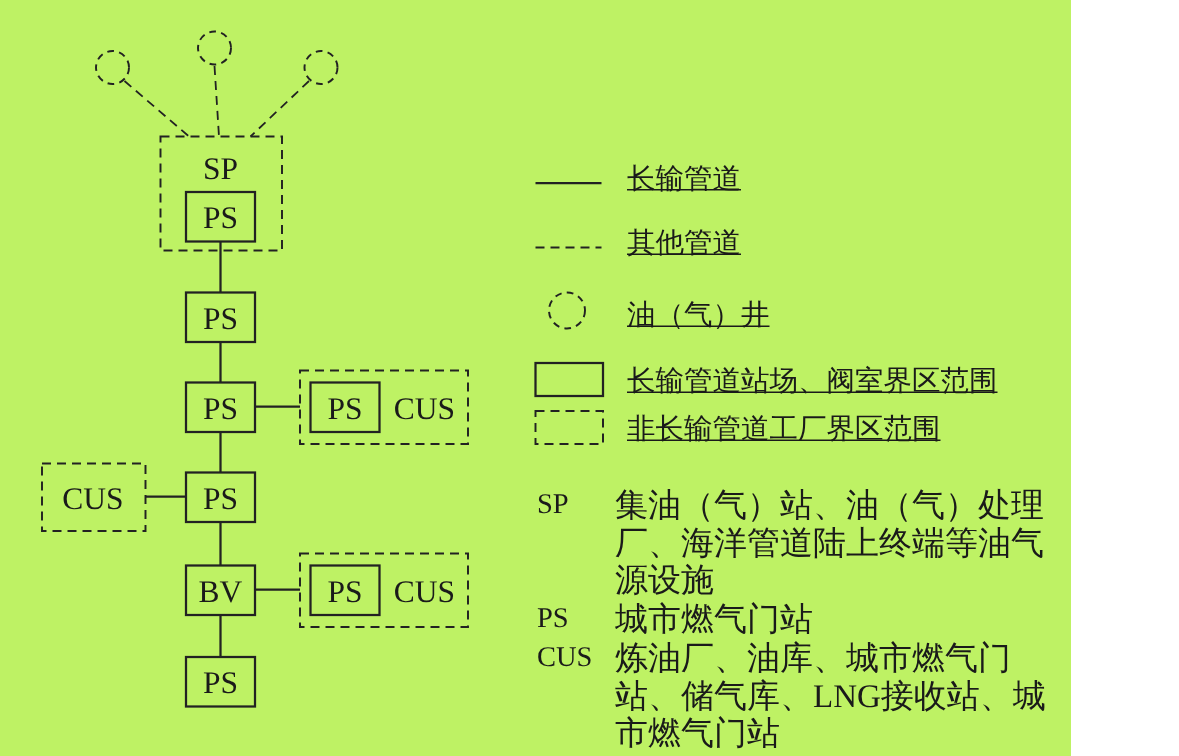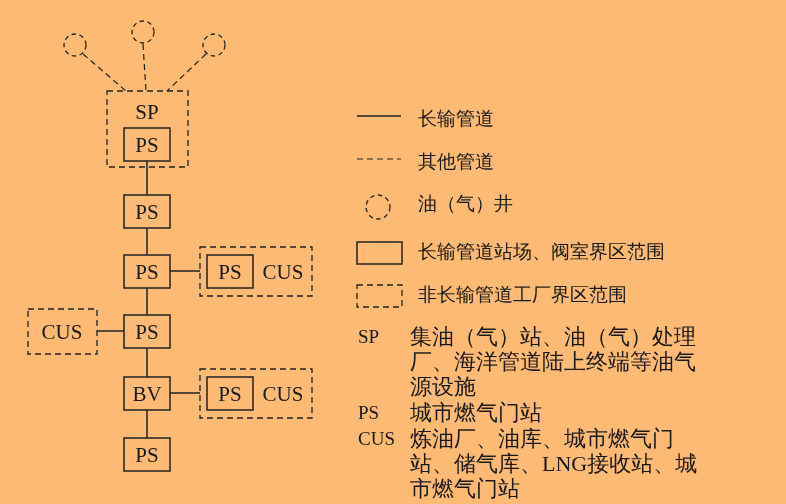--- a/index.html
+++ b/index.html
@@ -1,38 +1,38 @@
 <!DOCTYPE html>
 <html><head>
 <meta charset="utf-8">
 <style>
   html,body{margin:0;padding:0;background:#ffffff;}
   .canvas{
     position:relative;
-    width:786px;height:504px;
-    background:#fdba74;
+    width:714px;height:504px;
+    background:#bef264;
     font-family:"Liberation Serif","DejaVu Serif",serif;
     color:#1a1a1a;
     overflow:hidden;
   }
   
   .diagram-svg{position:absolute;left:0;top:0;}
   .well{fill:none;stroke:#222;stroke-width:1.3;stroke-dasharray:4.5 3.5;}
   .dashline{stroke:#222;stroke-width:1.2;stroke-dasharray:6 4;fill:none;}
   .dashrect{fill:none;stroke:#222;stroke-width:1.3;stroke-dasharray:6 4;}
   .solidrect{fill:none;stroke:#222;stroke-width:1.5;}
   .conn{stroke:#222;stroke-width:1.5;}
   .node-label{
     font-family:"Liberation Serif","DejaVu Serif",serif;
     font-size:21px;fill:#1a1a1a;text-anchor:middle;
   }
   
   .legend-row{
     position:absolute;left:356px;
-    display:flex;align-items:flex-start;
+    display:flex;align-items:flex-end;text-decoration:underline;
   }
   .legend-sym{width:52px;display:flex;align-items:center;justify-content:flex-start;flex:none;}
   .legend-lbl{margin-left:10px;font-size:19px;white-space:nowrap;}
   .defs{
     position:absolute;left:358px;top:324px;width:352px;
   }
   .def-row{display:flex;margin-bottom:1px;}
   .def-abbr{width:52px;flex:none;font-size:19px;line-height:25px;}
   .def-desc{flex:1;font-size:22px;line-height:25px;}
 </style>
@@ -122,21 +122,21 @@
 
   <div class="legend-row" style="top:239px">
     <span class="legend-sym">
       <svg width="50" height="28">
           <rect class="solidrect" x="1" y="3" width="45" height="22"></rect>
         </svg>
     </span>
     <span class="legend-lbl">长输管道站场、阀室界区范围</span>
   </div>
 
-  <div class="legend-row" style="top:282px">
+  <div class="legend-row" style="top:271px">
     <span class="legend-sym">
       <svg width="50" height="28">
           <rect class="dashrect" x="1" y="3" width="45" height="22"></rect>
         </svg>
     </span>
     <span class="legend-lbl">非长输管道工厂界区范围</span>
   </div>
 
   <div class="defs">
     <div class="def-row">

